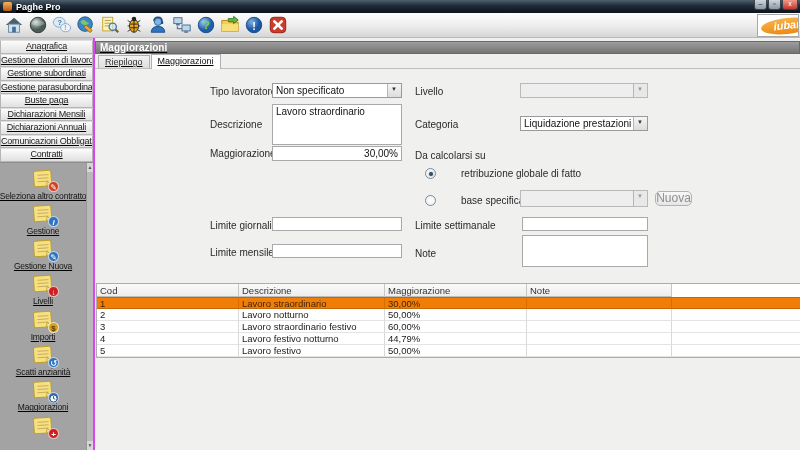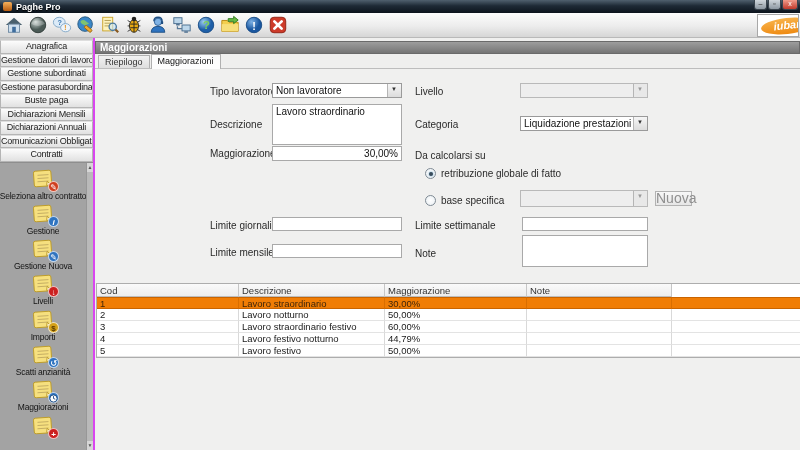--- a/index.html
+++ b/index.html
@@ -1,17 +1,17 @@
 <!DOCTYPE html>
 <html><head>
 <meta charset="utf-8">
 <style>
   * { margin:0; padding:0; box-sizing:border-box; }
   html,body { width:800px; height:450px; overflow:hidden; font-family:"Liberation Sans","DejaVu Sans",sans-serif; background:#efefee; }
-  .window { position:relative; width:800px; height:450px; }
+  .window { position:relative; width:800px; height:450px;text-decoration:underline; }
 
   
   .titlebar { height:13px; background:linear-gradient(#50606e,#1e2a36 45%,#0c141d); display:flex; align-items:center; padding:0 3px; position:relative; }
   .title-icon { width:9px; height:9px; border-radius:2px; background:linear-gradient(#f7b15c,#b85c10); margin-right:4px; }
   .title-text { color:#fff; font-size:9px; font-weight:bold; text-shadow:0 1px 1px #000; }
   .winbtns { position:absolute; right:2px; top:0; display:flex; }
   .winbtn { width:13px; height:10px; border:1px solid #3a444e; border-top:none; border-radius:0 0 3px 3px; background:linear-gradient(#cfd6dc,#8d98a2); color:#222; font-size:7px; line-height:8px; text-align:center; margin-left:1px; }
   .winbtn.close { width:16px; background:linear-gradient(#f09a8a,#c0392b); color:#fff; }
 
   
@@ -52,26 +52,26 @@
 
   .combo { position:absolute; background:#fff; border:1px solid #9a9a9a; display:flex; align-items:center; height:15px; }
   .combo .ctext { flex:1; font-size:10px; padding:0 3px; white-space:nowrap; overflow:hidden; color:#111; }
   .combo .cbtn { width:14px; align-self:stretch; background:linear-gradient(#f6f6f6,#dcdcdc); border-left:1px solid #b5b5b5; position:relative; }
   .combo .cbtn::after { content:"▼"; position:absolute; left:3px; top:2px; font-size:6px; color:#333; }
   .combo.disabled { background:#eeeeee; border-color:#b9b9b9; }
   .combo.disabled .ctext { color:#9a9a9a; }
   .combo.disabled .cbtn { background:#e8e8e8; }
   .combo.disabled .cbtn::after { color:#999; }
 
-  .radio-row { position:absolute; display:flex; align-items:center; }
+  .radio-row { position:absolute; display:flex; align-items:center;gap:20px; }
   .radio { width:11px; height:11px; border-radius:50%; border:1px solid #7f8a94; background:radial-gradient(#fff,#e8eef2); position:relative; margin-right:5px; }
   .radio.checked::after { content:""; position:absolute; left:2.5px; top:2.5px; width:4px; height:4px; border-radius:50%; background:#3a4c5a; box-shadow:0 0 2px #4a90c0; }
   .radio-label { font-size:10px; color:#2a2a2a; }
 
-  .btn { position:absolute; font-size:14px; font-family:inherit; border:1px solid #b2b2b2; border-radius:0; background:linear-gradient(#f7f7f7,#e6e6e6); color:#8f8f8f; text-align:center; line-height:13px; }
+  .btn { position:absolute; font-size:12px; font-family:inherit; border:1px solid #b2b2b2; border-radius:5px; background:linear-gradient(#f7f7f7,#e6e6e6); color:#8f8f8f; text-align:center; line-height:13px; }
 
   
   .grid { position:absolute; left:1px; top:214px; width:731px; border:1px solid #adadad; background:#fff; }
   .grow { display:grid; grid-template-columns:142px 146px 142px 145px 1fr; }
   .gcell { font-size:9.5px; padding:0 3px; height:12px; line-height:12px; border-right:1px solid #d9d9d9; white-space:nowrap; overflow:hidden; color:#1b1b1b; border-bottom:1px solid #e3e3e3; }
   .ghead .gcell { background:linear-gradient(#fafafa,#ededed); border-right:1px solid #c6c6c6; border-bottom:1px solid #bdbdbd; color:#333; height:13px; line-height:13px; }
   .grow.selected .gcell { background:#f07d05; color:#40260a; border-right-color:#d96e00; border-top:1px solid #c96400; border-bottom:1px solid #c96400; }
 
   svg { display:block; }
 </style>
@@ -326,21 +326,21 @@
       <div class="main-header">Maggiorazioni</div>
       <div class="tabbar">
         <div class="tab">Riepilogo</div>
         <div class="tab active">Maggiorazioni</div>
       </div>
 
       <div class="content">
 
         <div class="flabel" style="left:115px;top:17px">Tipo lavoratore</div>
         <div class="combo" style="left:177px;top:14px;width:130px">
-          <span class="ctext">Non lavoratore</span>
+          <span class="ctext">Non specificato</span>
           <span class="cbtn"></span>
         </div>
 
         <div class="flabel" style="left:115px;top:50px">Descrizione</div>
         <textarea class="tinput" style="left: 177px; top: 35px; width: 130px; height: 41px;">Lavoro straordinario</textarea>
 
         <div class="flabel" style="left:115px;top:79px">Maggiorazione (%)</div>
         <input class="tinput right" style="left: 177px; top: 77px; width: 130px; height: 15px;" value="30,00%">
 
         <div class="flabel" style="left:115px;top:151px">Limite giornaliero</div>

